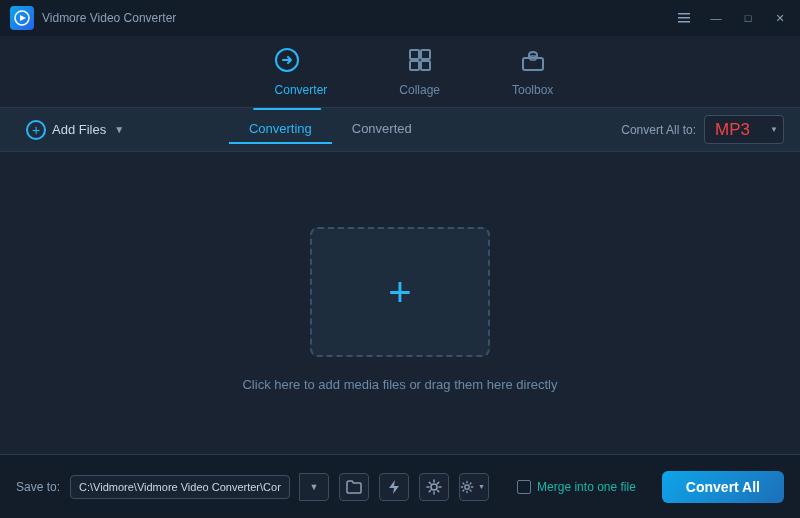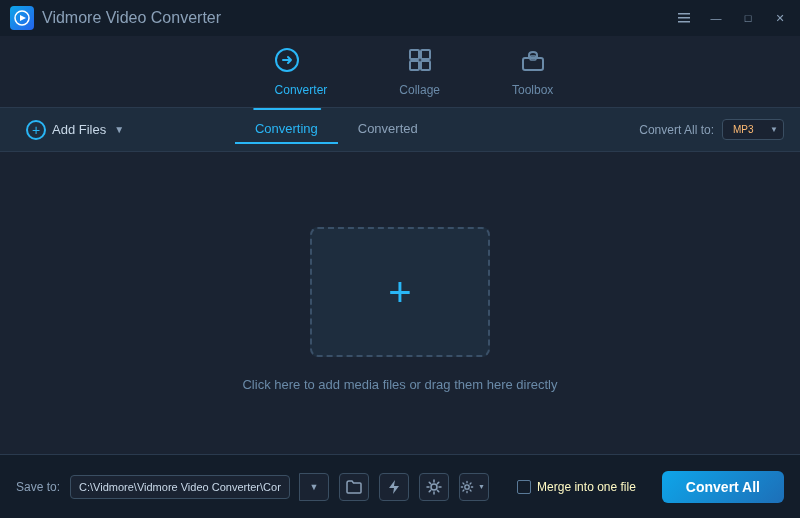--- a/index.html
+++ b/index.html
@@ -29,21 +29,21 @@
       border-radius: 4px;
       display: flex;
       align-items: center;
       justify-content: center;
       font-size: 12px;
       color: white;
       font-weight: bold;
       margin-right: 8px;
     }
     #app-title {
-      font-size: 16px;
+      font-size: 12px;
       color: #8aa0b8;
     }
     #window-controls {
       position: absolute;
       right: 8px;
       top: 50%;
       transform: translateY(-50%);
       display: flex;
       gap: 8px;
       align-items: center;
@@ -160,22 +160,22 @@
       display: flex;
       align-items: center;
       gap: 8px;
       margin-left: auto;
       font-size: 12px;
       color: #8aa0b8;
     }
     #format-select {
       background: #1a2332;
       border: 1px solid #3a4e62;
-      color: #fdba74;
-      font-size: 10px;
+      color: #ef4444;
+      font-size: 17px;
       padding: 4px 24px 4px 10px;
       border-radius: 4px;
       cursor: pointer;
       appearance: none;
       position: relative;
     }
     #format-select-wrapper {
       position: relative;
       display: inline-flex;
       align-items: center;
@@ -272,21 +272,21 @@
       cursor: pointer;
       color: #8aa0b8;
       font-size: 14px;
     }
     #merge-label {
       margin-left: auto;
       display: flex;
       align-items: center;
       gap: 6px;
       font-size: 12px;
-      color: #fef9c3;
+      color: #14b8a6;
     }
     #merge-checkbox {
       width: 14px;
       height: 14px;
       border: 1px solid #5a7a98;
       border-radius: 2px;
       background: transparent;
       cursor: pointer;
     }
     #convert-all-btn {

